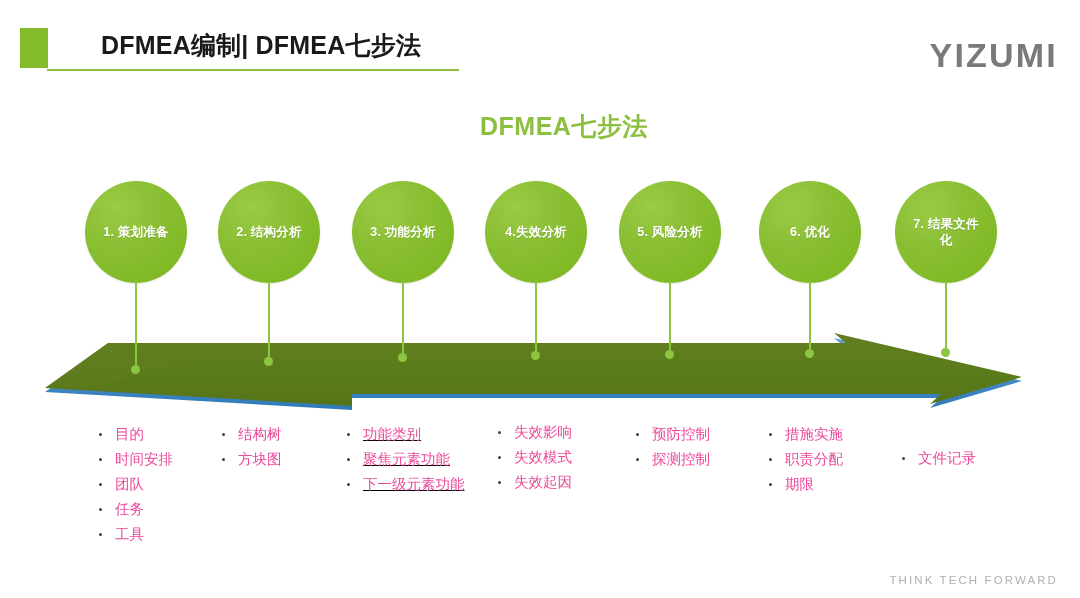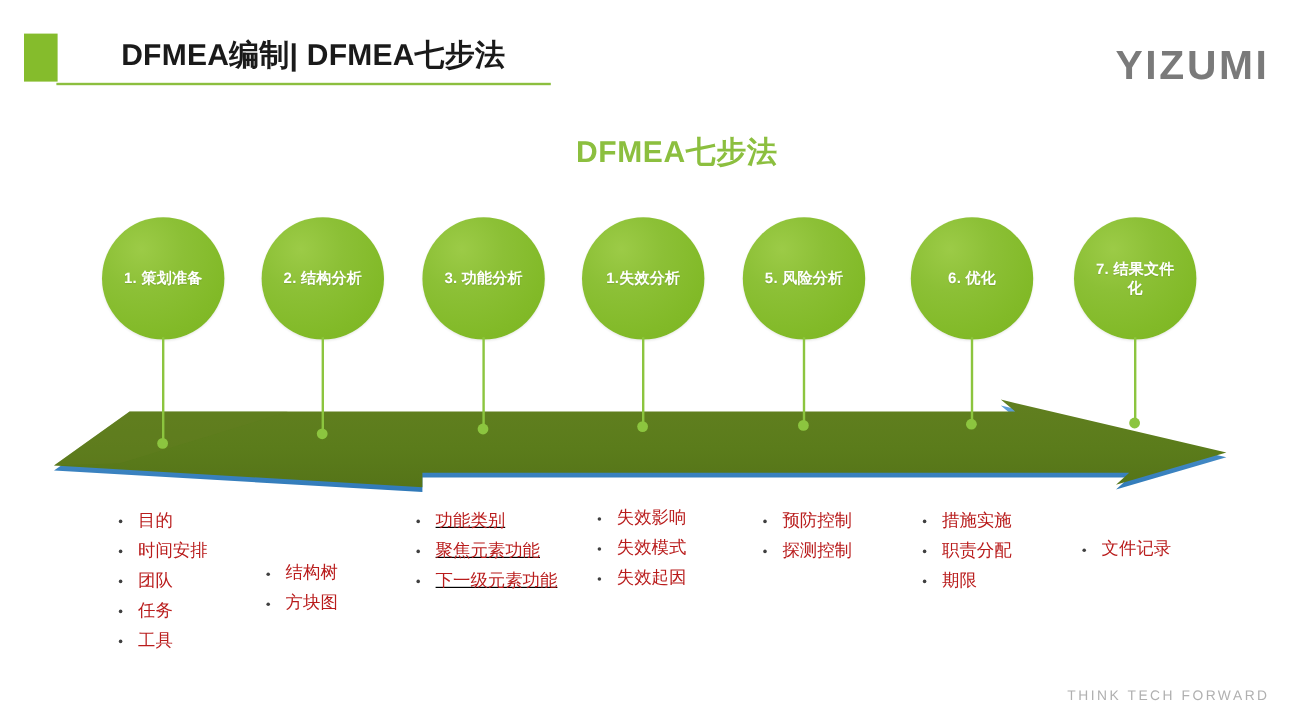--- a/index.html
+++ b/index.html
@@ -122,21 +122,21 @@
 
   
   .bullet-col {
     position: absolute;
     box-sizing: border-box;
   }
   .bullet-item {
     position: relative;
     padding-left: 20px;
     font-size: 14.5px;
-    color: #b91c1c;
+    color: #ec4899;
     line-height: 25px;
     white-space: nowrap;
   }
   .bullet-item::before {
     content: "";
     position: absolute;
     left: 4px;
     top: 11px;
     width: 3px;
     height: 3px;
@@ -208,21 +208,21 @@
     <div class="step">
       <div class="step-circle" style="left:352px; top:181px; width:102px; height:102px;">
         <span class="step-label">3. 功能分析</span>
       </div>
       <div class="step-stem" style="left:402px; top:281px; height:77px;"></div>
       <div class="step-dot" style="left:398px; top:353px;"></div>
     </div>
 
     <div class="step">
       <div class="step-circle" style="left:485px; top:181px; width:102px; height:102px;">
-        <span class="step-label">1.失效分析</span>
+        <span class="step-label">4.失效分析</span>
       </div>
       <div class="step-stem" style="left:535px; top:281px; height:75px;"></div>
       <div class="step-dot" style="left:531px; top:351px;"></div>
     </div>
 
     <div class="step">
       <div class="step-circle" style="left:619px; top:181px; width:102px; height:102px;">
         <span class="step-label">5. 风险分析</span>
       </div>
       <div class="step-stem" style="left:669px; top:281px; height:74px;"></div>
@@ -250,21 +250,21 @@
   <div id="bullets">
 
     <div class="bullet-col" style="left:95px; top:422px;">
       <div class="bullet-item">目的</div>
       <div class="bullet-item">时间安排</div>
       <div class="bullet-item">团队</div>
       <div class="bullet-item">任务</div>
       <div class="bullet-item">工具</div>
     </div>
 
-    <div class="bullet-col" style="left:218px; top:422px;margin-top:44px;">
+    <div class="bullet-col" style="left:218px; top:422px;">
       <div class="bullet-item">结构树</div>
       <div class="bullet-item">方块图</div>
     </div>
 
     <div class="bullet-col" style="left:343px; top:422px;text-decoration:underline;">
       <div class="bullet-item">功能类别</div>
       <div class="bullet-item">聚焦元素功能</div>
       <div class="bullet-item">下一级元素功能</div>
     </div>
 

